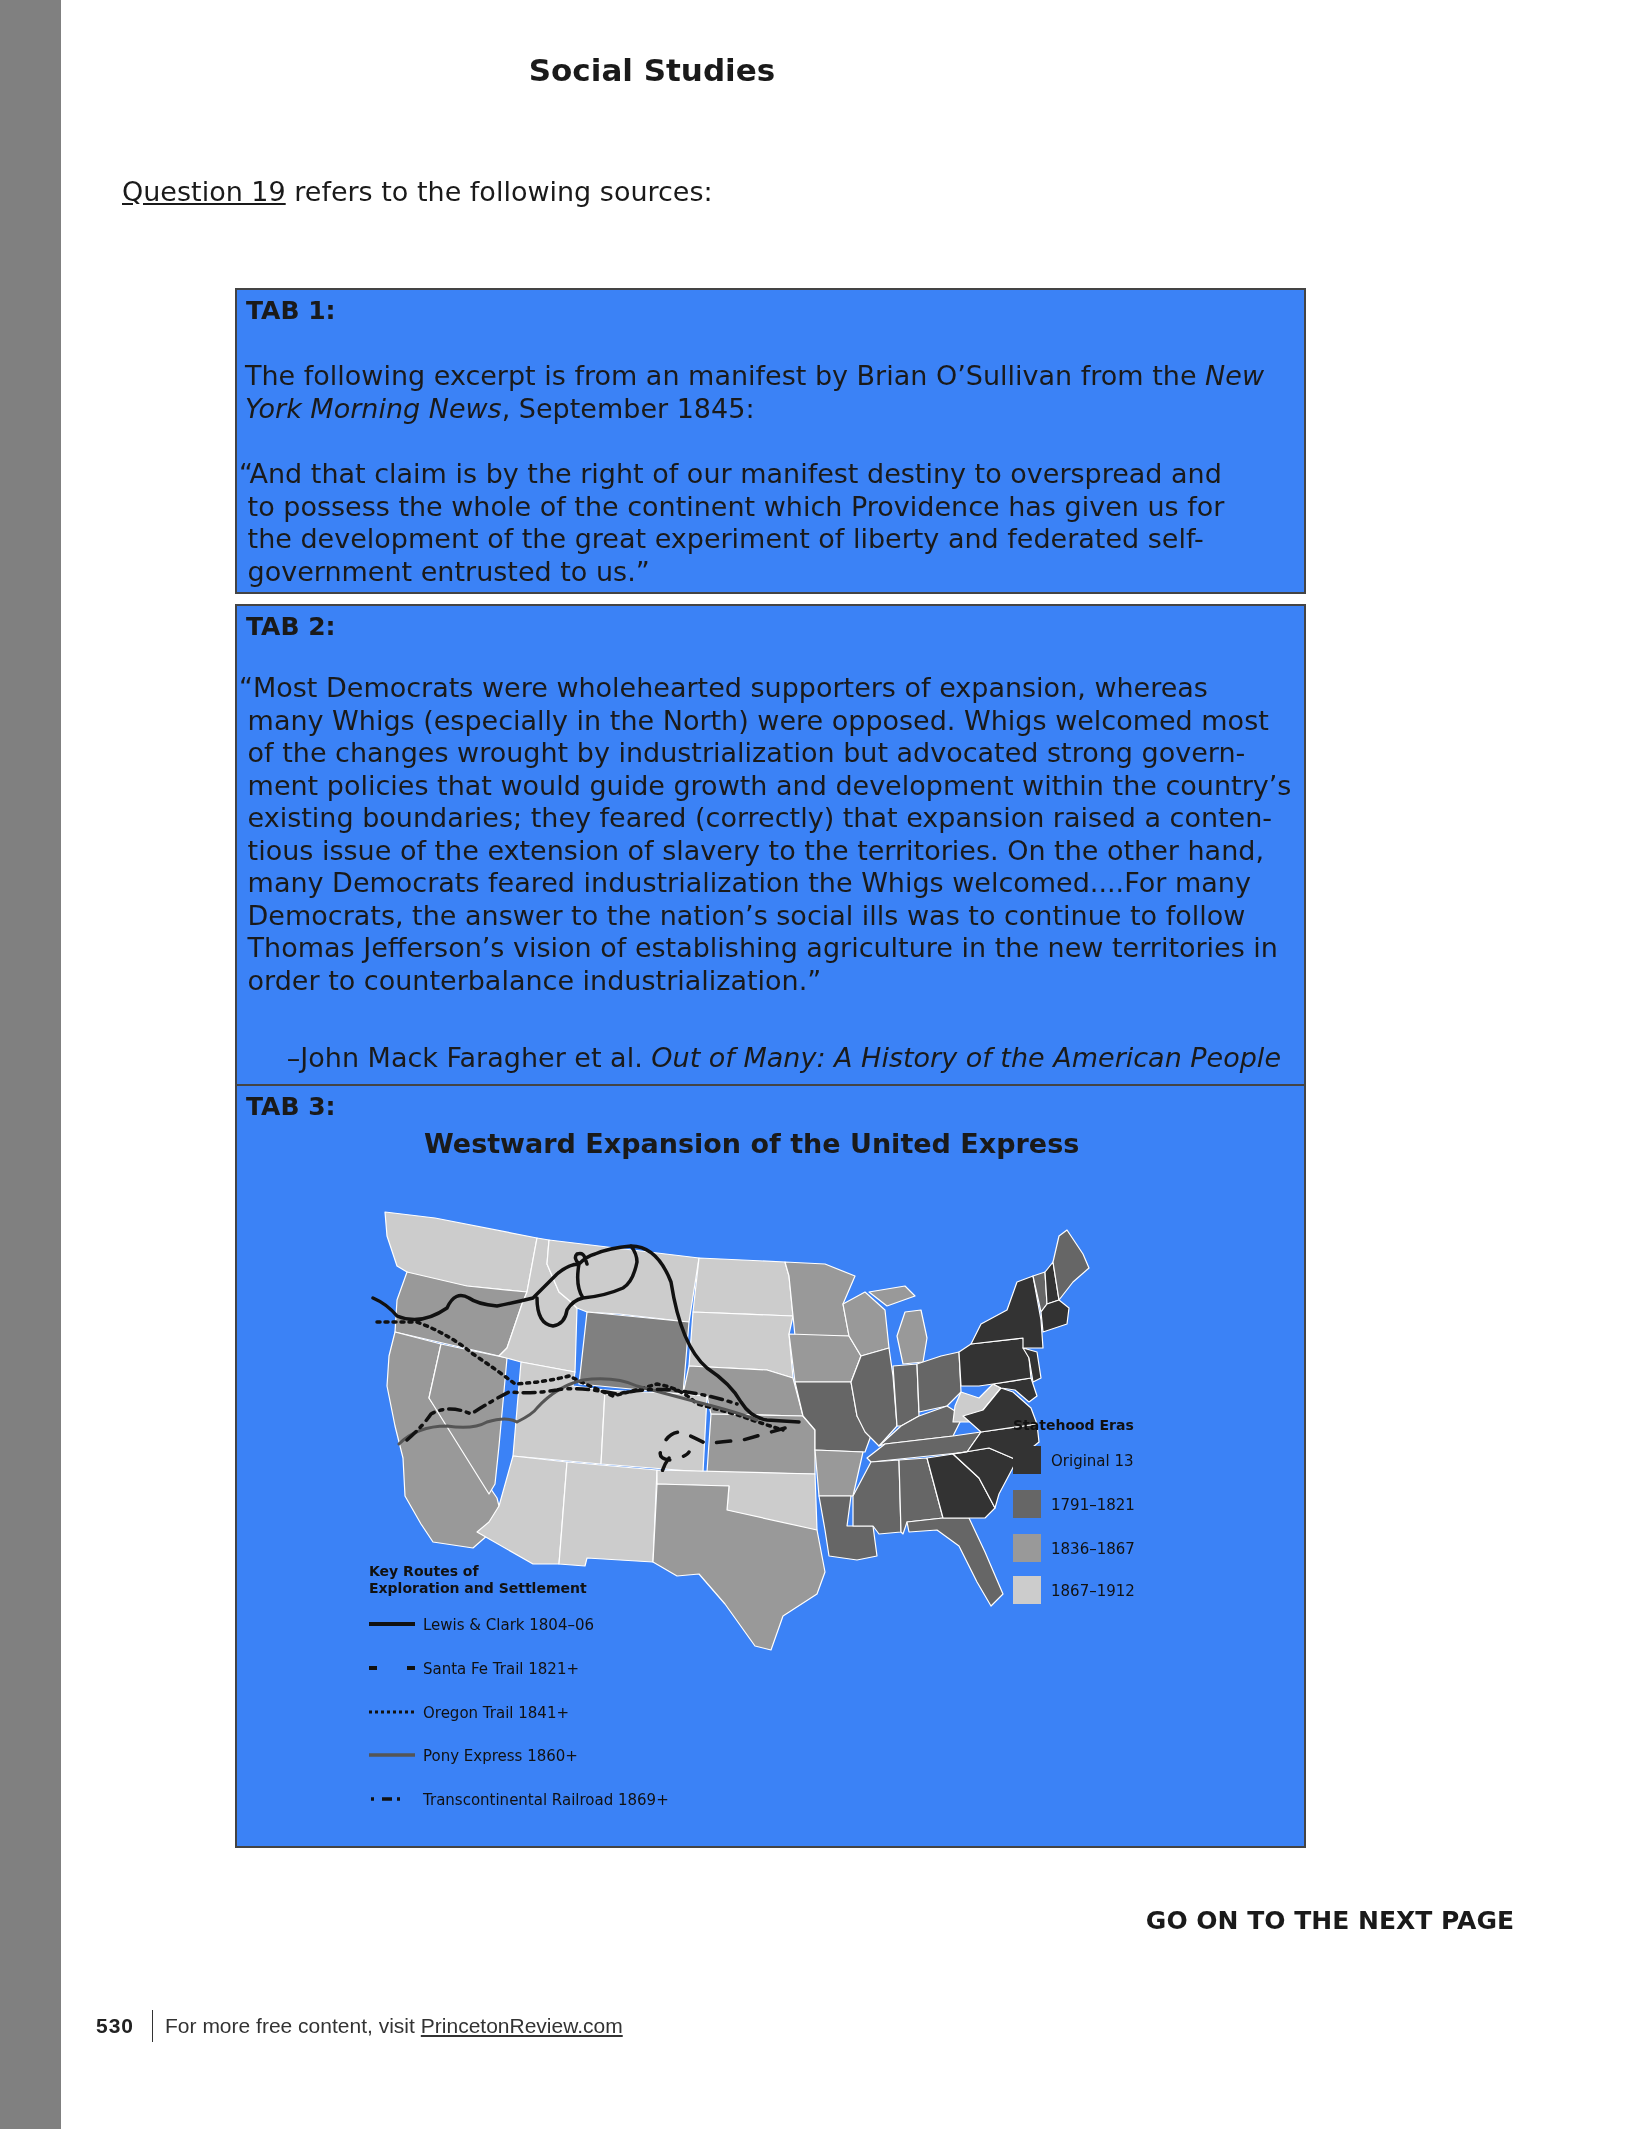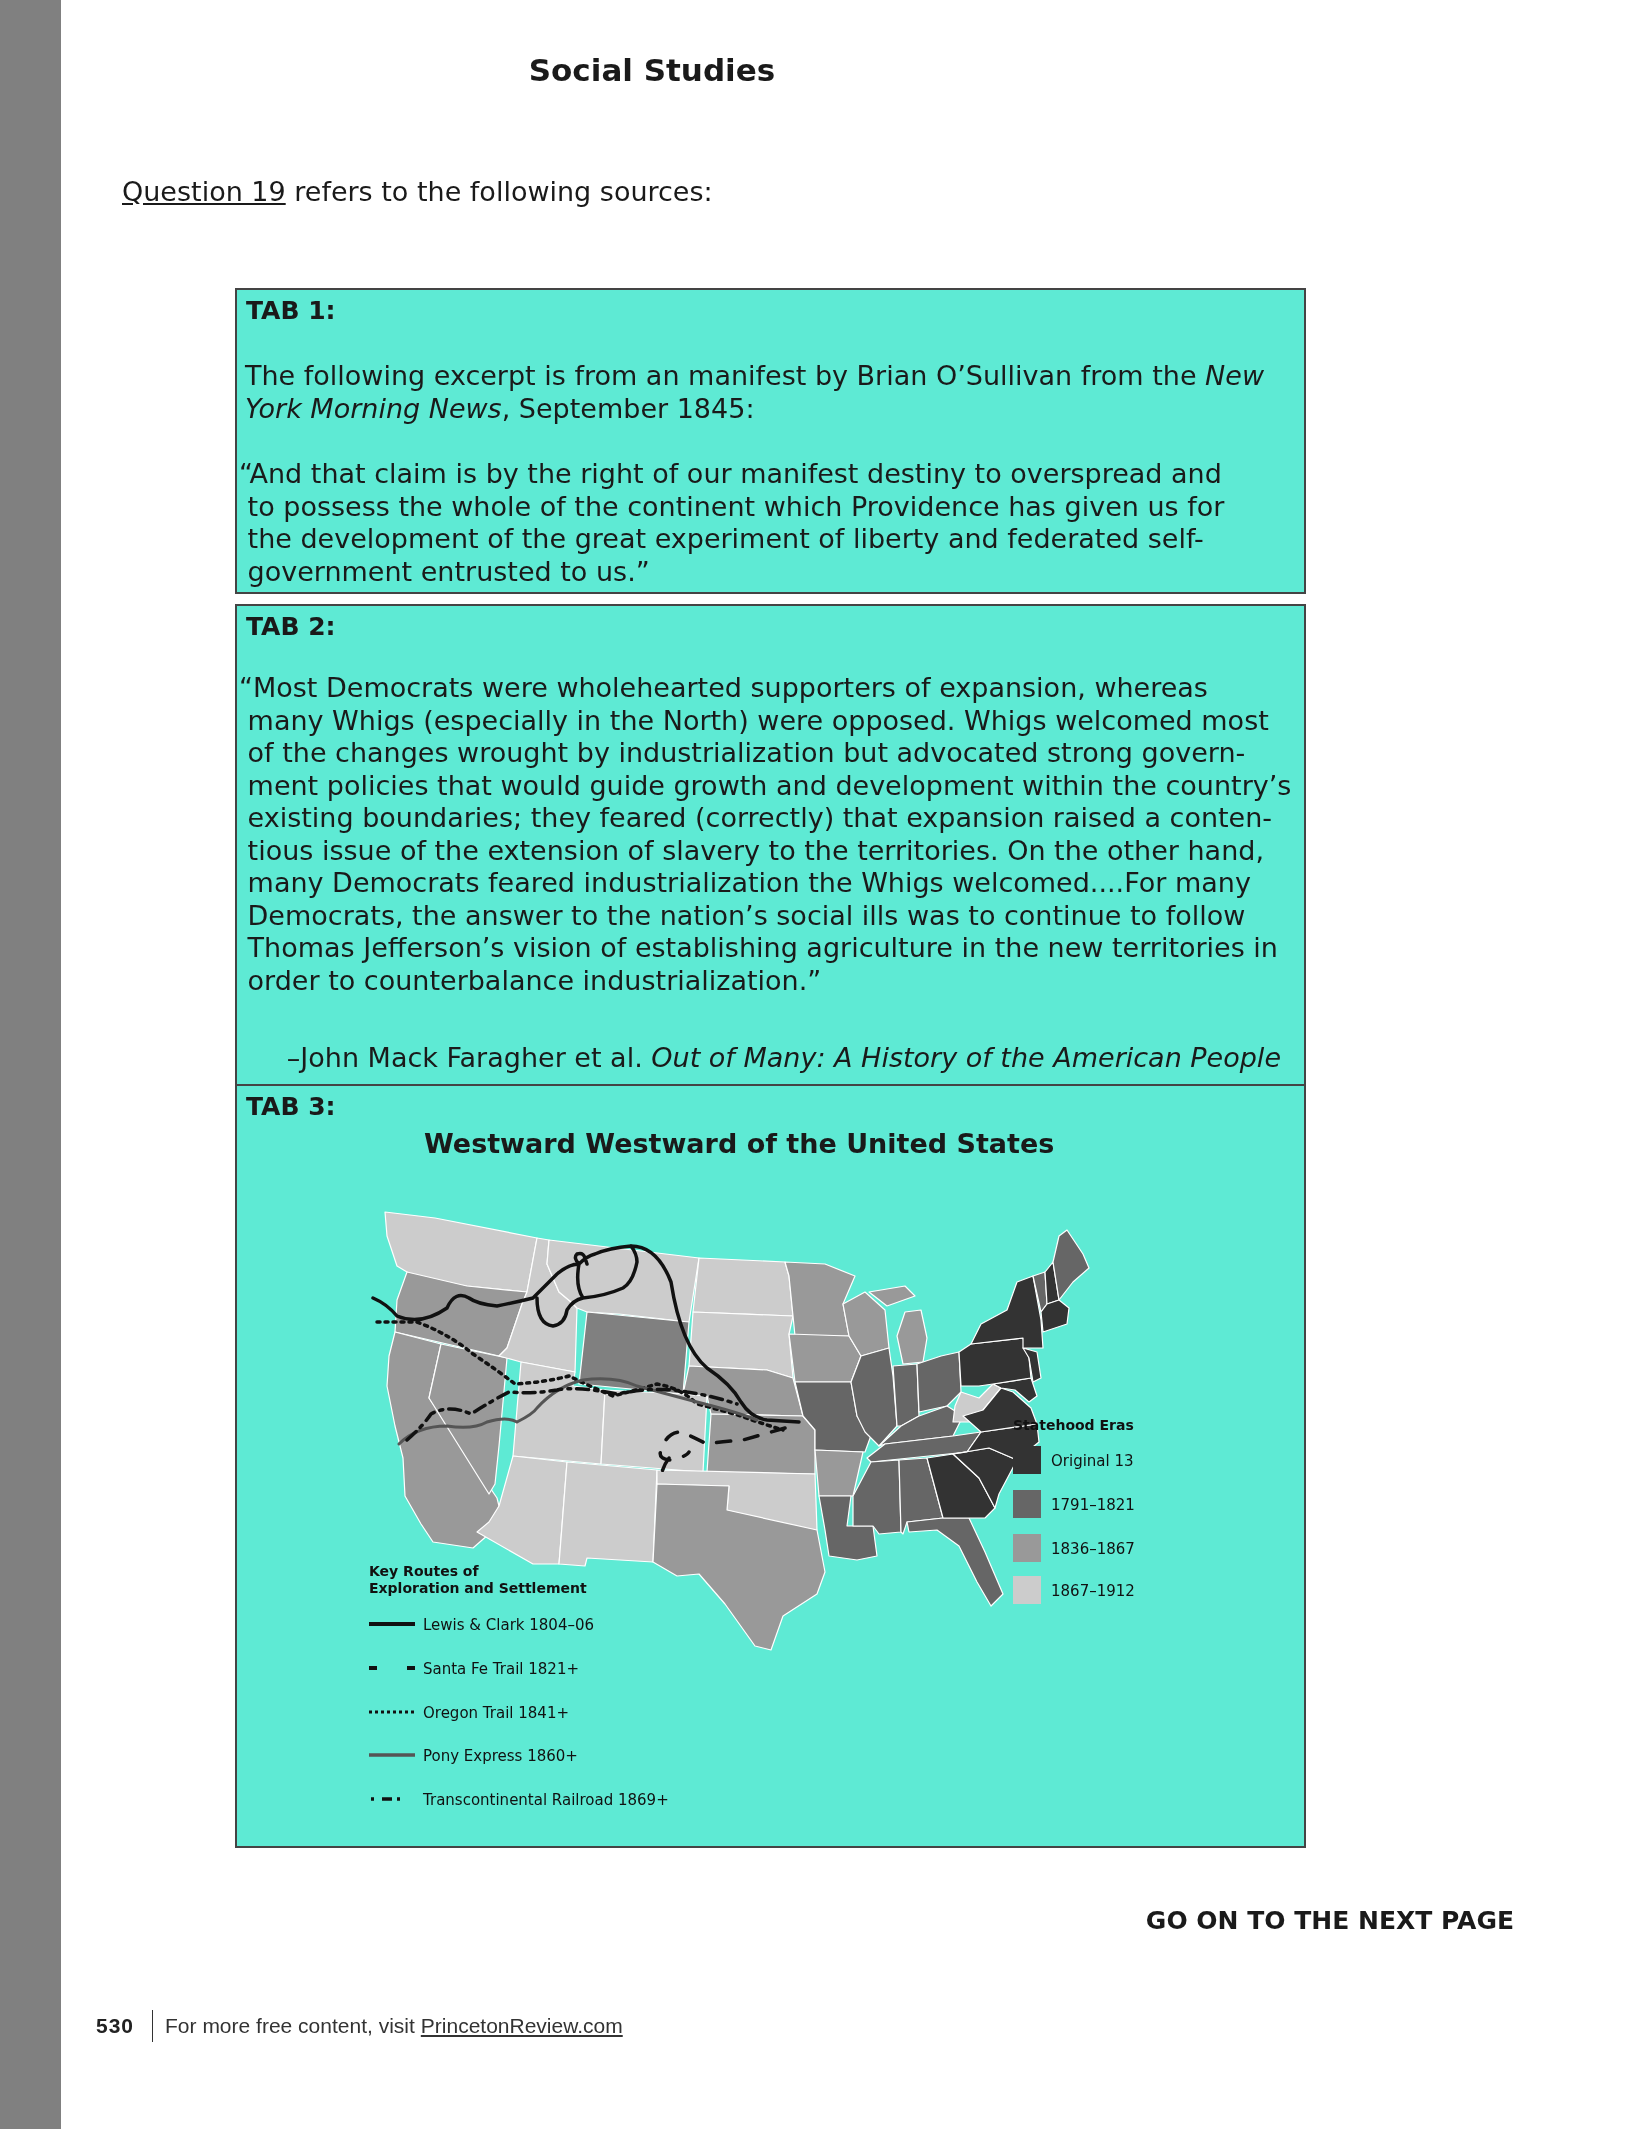--- a/index.html
+++ b/index.html
@@ -9,21 +9,21 @@
   }
   .side-bar { position: absolute; left: 0; top: 0; width: 61px; height: 2129px; background: #808080; }
   .page-title {
     position: absolute; left: 0; width: 1304px; top: 52px; text-align: center;
     font-weight: bold; font-size: 31px; margin: 0; color: #1a1a1a;
   }
   .intro { position: absolute; left: 122px; top: 176px; font-size: 27px; margin: 0; }
   .intro .qlink { text-decoration: underline; color: #1a1a1a; }
   .tab-box {
     position: absolute; left: 235px; width: 1071px; border: 2px solid #444;
-    box-sizing: border-box; background: #5eead4;
+    box-sizing: border-box; background: #3b82f6;
   }
   #tab1 { top: 288px; height: 306px; }
   #tab2 { top: 604px; height: 558px; }
   #tab3 { top: 1084px; height: 764px; }
   .tab-label { position: absolute; left: 9px; top: 6px; font-weight: bold; font-size: 25px; margin: 0; }
   .para { position: absolute; font-size: 27px; line-height: 32.5px; margin: 0; white-space: pre; }
   #tab1 .intro-para { left: 8px; top: 70px; }
   #tab1 .quote { left: 2px; top: 168px; }
   #tab2 .quote { left: 2px; top: 66px; }
   .attrib { position: absolute; right: 7px; top: 420px; font-size: 27px; margin: 16px; white-space: pre; }
@@ -69,21 +69,21 @@
  tious issue of the extension of slavery to the territories. On the other hand,
  many Democrats feared industrialization the Whigs welcomed....For many
  Democrats, the answer to the nation’s social ills was to continue to follow
  Thomas Jefferson’s vision of establishing agriculture in the new territories in
  order to counterbalance industrialization.”</p>
   <p class="attrib"><span>–John Mack Faragher et al. </span><em>Out of Many: A History of the American People</em></p>
 </section>
 
 <section class="tab-box" id="tab3">
   <h2 class="tab-label">TAB 3:</h2>
-  <h3 class="map-title">Westward Westward of the United States</h3>
+  <h3 class="map-title">Westward Expansion of the United Express</h3>
 
   <svg class="map-svg" width="1067" height="760" viewBox="0 0 1067 760">
 
     <g stroke="#ffffff" stroke-width="1.2" stroke-linejoin="round">
 
       <path fill="#cccccc" d="M148,126 L198,132 L300,152 L290,206 L230,200 L188,194 L170,186 L160,180 L150,150 Z"></path>
 
       <path fill="#999999" d="M170,186 L230,200 L290,206 L285,218 L270,262 L262,270 L158,246 L160,214 Z"></path>
 
       <path fill="#999999" d="M158,246 L204,258 L192,312 L260,412 L262,420 L252,448 L236,462 L196,456 L184,438 L168,410 L166,372 L158,340 L150,300 L152,270 Z"></path>

